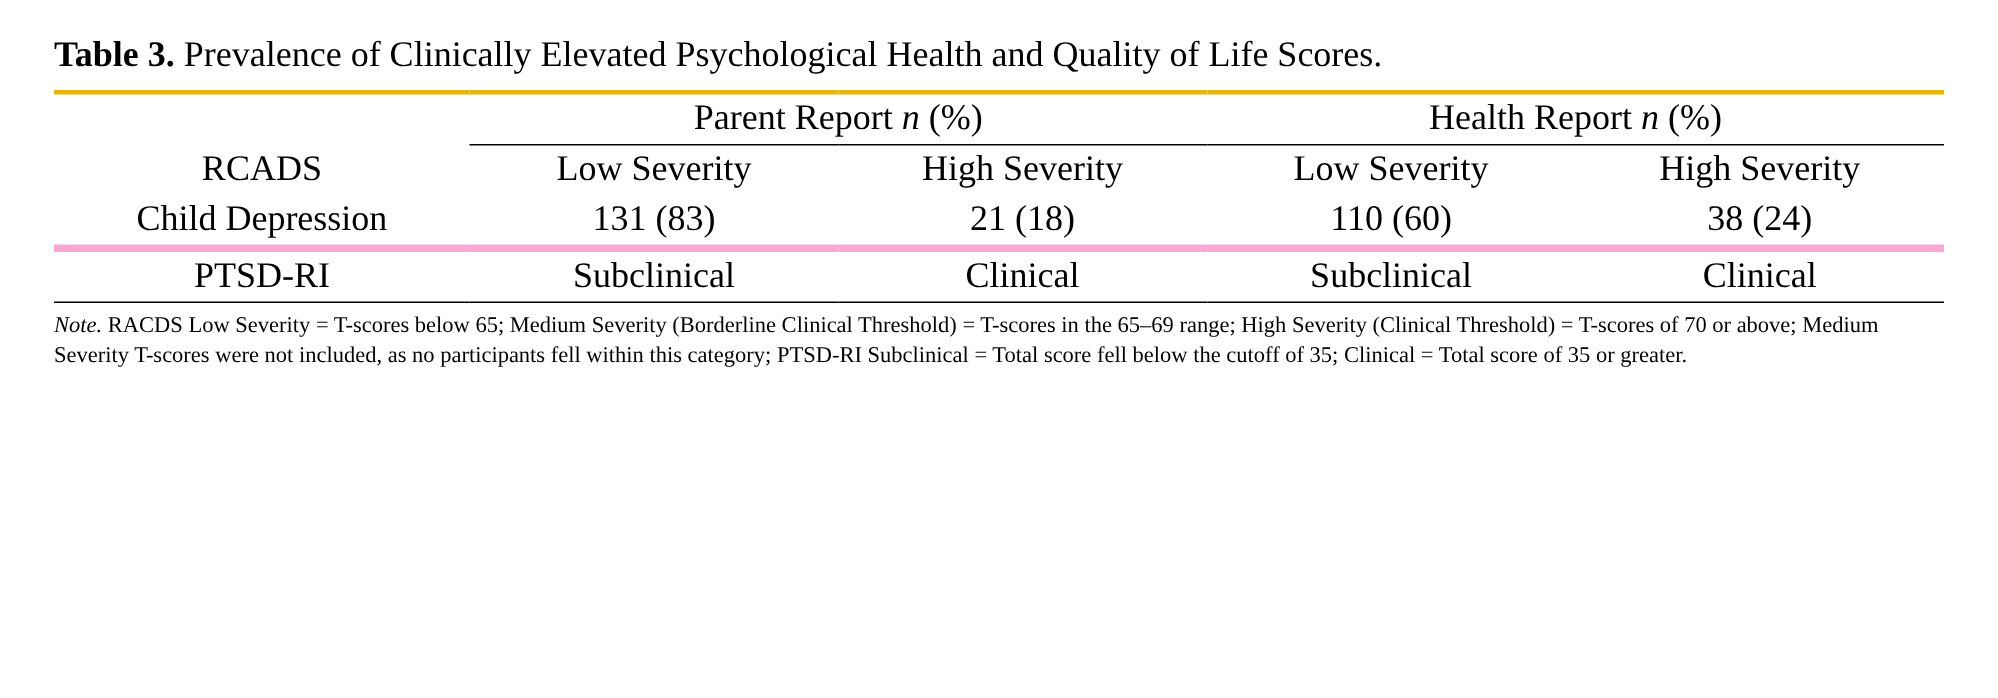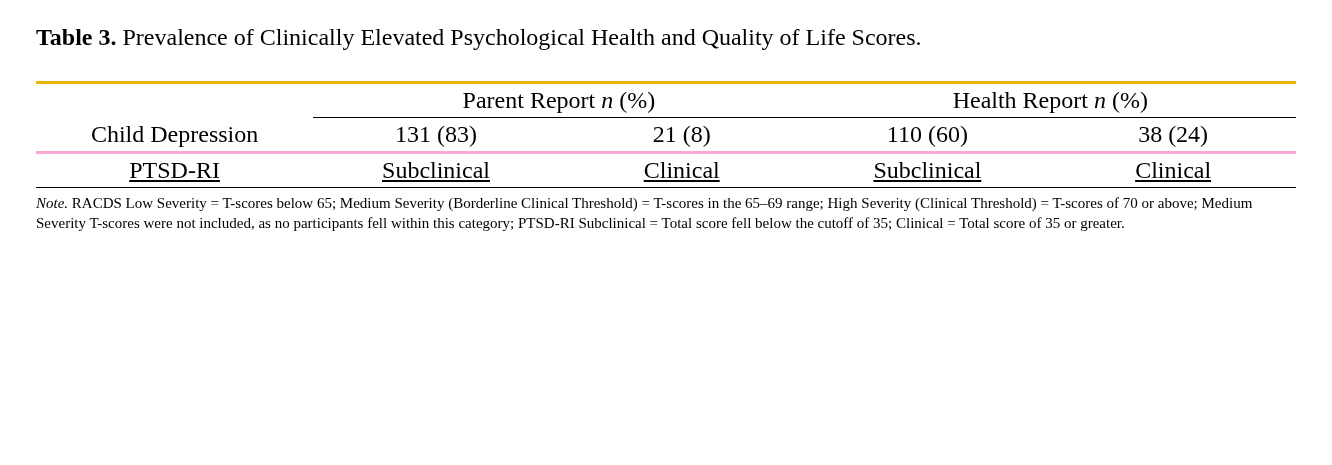--- a/index.html
+++ b/index.html
@@ -15,21 +15,21 @@
     overflow: hidden;
   }
   .page {
     padding: 22px 36px 0 36px;
     box-sizing: border-box;
     width: 1332px;
   }
   .caption {
     font-size: 24px;
     line-height: 1.3;
-    margin-bottom: 28px;
+    margin-bottom: 7px;
     white-space: nowrap;
   }
   .caption .cap-label {
     font-weight: bold;
   }
   table.t3 {
     border-collapse: collapse;
     width: 100%;
     font-size: 24px;
   }
@@ -39,22 +39,21 @@
     text-align: center;
     vertical-align: middle;
   }
   .rule-top td {
     border-top: 3px solid #eab308;
   }
   .rule-mid td {
     border-top: 1.5px solid #000;
   }
   .rule-thin td {
-    border-top: 3px solid #f9a8d4;
-    text-decoration: underline;
+    border-top: 5px solid #f9a8d4;
   }
   .rule-bottom td {
     border-top: 1.5px solid #000;
   }
   .grp-head {
     font-weight: bold;
     font-size: 24px;
   }
   .grp-underline {
     border-bottom: 1.5px solid #000;
@@ -99,27 +98,34 @@
       <col style="width:19.5%">
       <col style="width:19.5%">
     </colgroup>
     <tbody>
       <tr class="rule-top">
         <td></td>
         <td class="grp-head grp-underline" colspan="2"><span>Parent Report </span><span class="ital">n</span><span> (%)</span></td>
         <td class="grp-head grp-underline" colspan="2"><span>Health Report </span><span class="ital">n</span><span> (%)</span></td>
       </tr>
 
+      <tr>
+        <td class="col-head row-label">RCADS</td>
+        <td class="col-head">Low Severity</td>
+        <td class="col-head">High Severity</td>
+        <td class="col-head">Low Severity</td>
+        <td class="col-head">High Severity</td>
+      </tr>
 
 
 
       <tr>
         <td class="row-label-indent">Child Depression</td>
         <td>131 (83)</td>
-        <td>21 (8)</td>
+        <td>21 (18)</td>
         <td>110 (60)</td>
         <td>38 (24)</td>
       </tr>
 
       <tr class="rule-thin">
         <td class="row-label">PTSD-RI</td>
         <td>Subclinical</td>
         <td>Clinical</td>
         <td>Subclinical</td>
         <td>Clinical</td>

